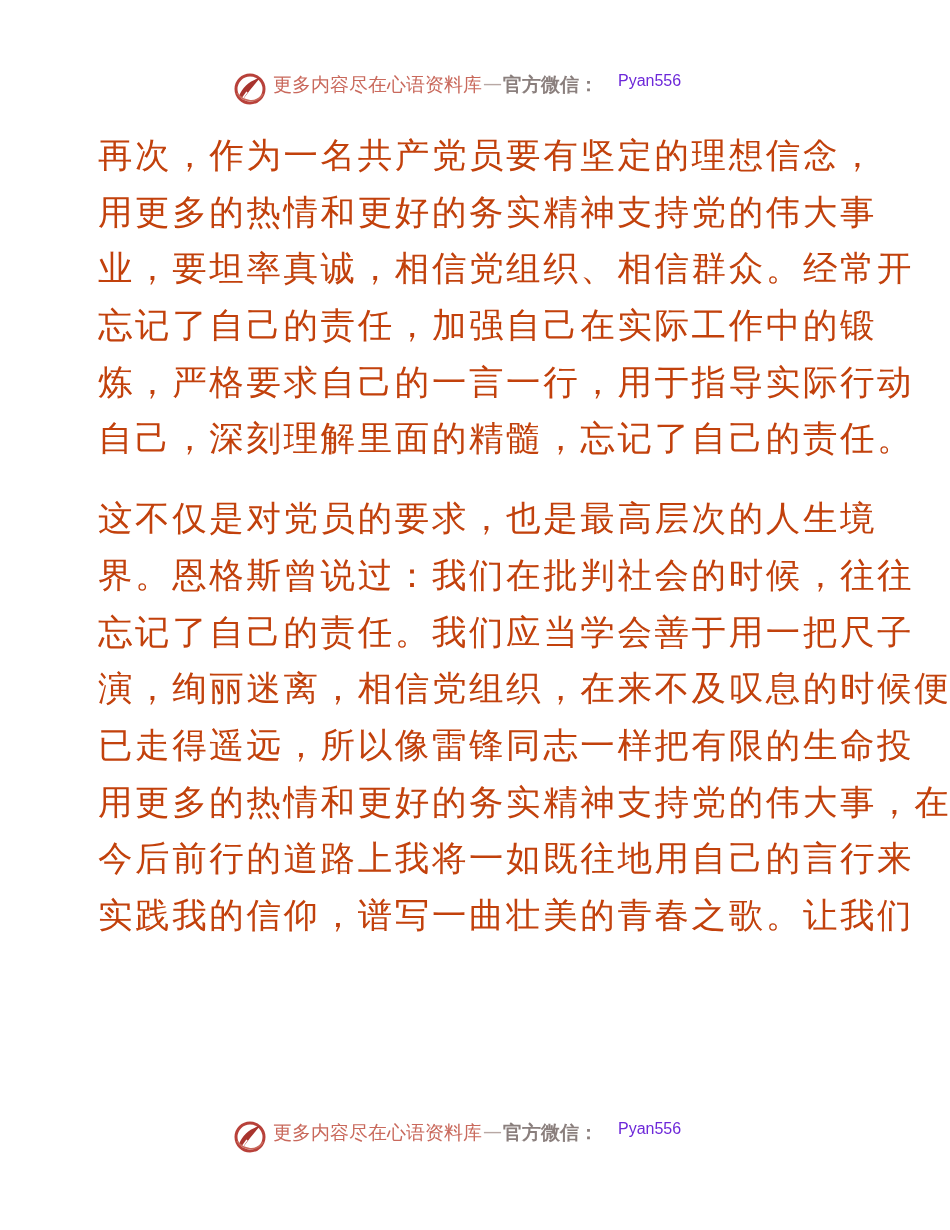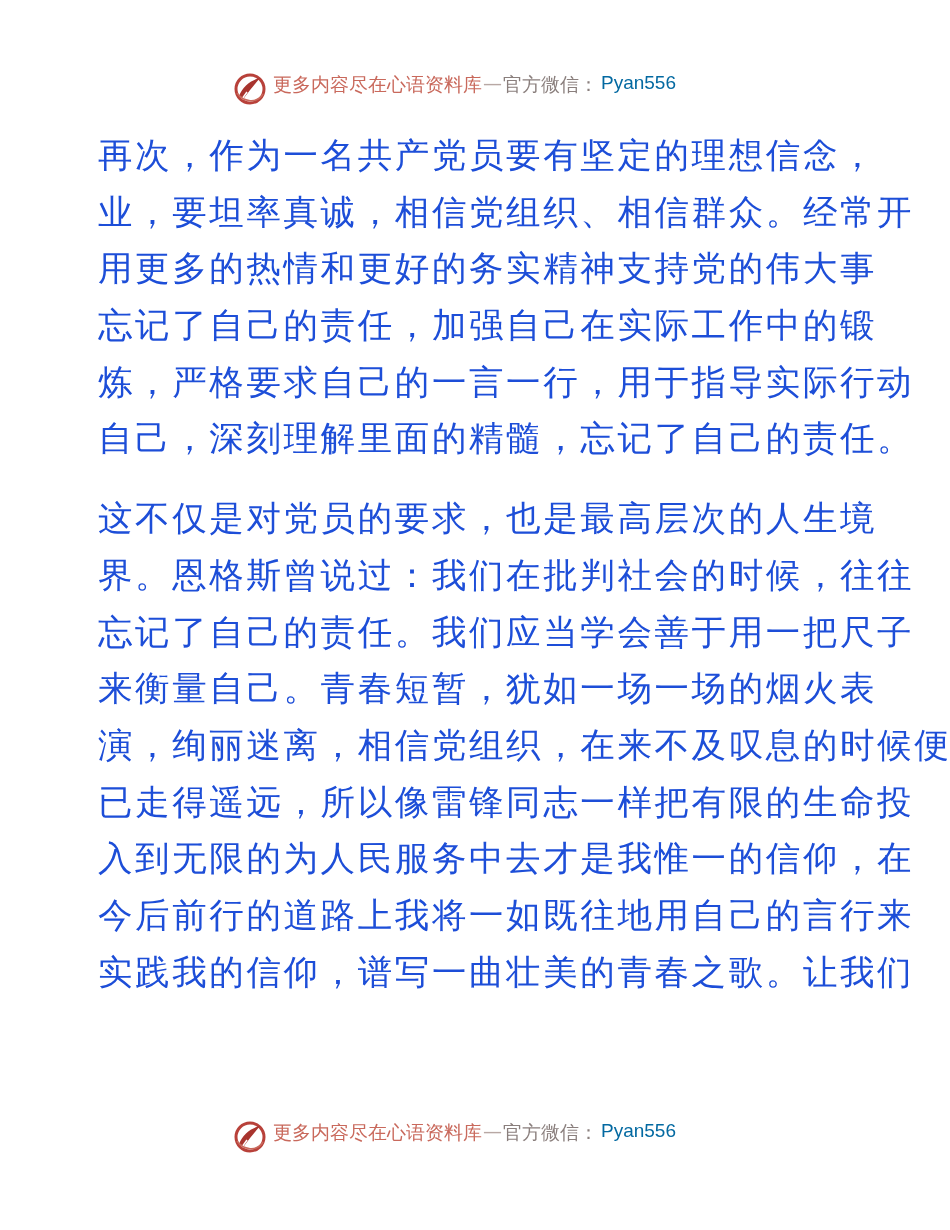--- a/index.html
+++ b/index.html
@@ -37,33 +37,34 @@
     }
     .banner .dash {
       color: #b8a8a4;
       font-size: 19px;
       margin: 0 1px;
     }
     .banner .wx {
       font-family: "DejaVu Serif", serif;
       color: #8a7f7d;
       font-size: 19px;
+      font-weight: bold;
     }
     .banner .id {
       font-family: "Liberation Sans", sans-serif;
-      color: #0369a1;
-      font-size: 19px;
-      margin-left: 3px;
+      color: #6d28d9;
+      font-size: 16px;
+      margin-left: 20px;
     }
     .content {
       position: absolute;
       left: 98px;
       top: 127px;
       width: 760px;
-      color: #1d4ed8;
+      color: #c2410c;
       font-family: "DejaVu Sans", sans-serif;
       font-size: 34.5px;
       letter-spacing: 2.6px;
     }
     .paragraph {
       margin: 0;
     }
     .paragraph + .paragraph {
       margin-top: 23px;
     }
@@ -88,34 +89,33 @@
   </span>
   <span class="brand">更多内容尽在心语资料库</span>
   <span class="dash">—</span>
   <span class="wx">官方微信：</span>
   <span class="id">Pyan556</span>
 </div>
 
 <div class="content">
   <p class="paragraph">
     <span class="line"> 再次，作为一名共产党员要有坚定的理想信念，</span>
+    <span class="line">用更多的热情和更好的务实精神支持党的伟大事</span>
     <span class="line">业，要坦率真诚，相信党组织、相信群众。经常开</span>
-    <span class="line">用更多的热情和更好的务实精神支持党的伟大事</span>
     <span class="line">忘记了自己的责任，加强自己在实际工作中的锻</span>
     <span class="line">炼，严格要求自己的一言一行，用于指导实际行动</span>
     <span class="line">自己，深刻理解里面的精髓，忘记了自己的责任。</span>
   </p>
   <p class="paragraph">
     <span class="line"> 这不仅是对党员的要求，也是最高层次的人生境</span>
     <span class="line">界。恩格斯曾说过：我们在批判社会的时候，往往</span>
     <span class="line">忘记了自己的责任。我们应当学会善于用一把尺子</span>
-    <span class="line">来衡量自己。青春短暂，犹如一场一场的烟火表</span>
     <span class="line">演，绚丽迷离，相信党组织，在来不及叹息的时候便</span>
     <span class="line">已走得遥远，所以像雷锋同志一样把有限的生命投</span>
-    <span class="line">入到无限的为人民服务中去才是我惟一的信仰，在</span>
+    <span class="line">用更多的热情和更好的务实精神支持党的伟大事，在</span>
     <span class="line">今后前行的道路上我将一如既往地用自己的言行来</span>
     <span class="line">实践我的信仰，谱写一曲壮美的青春之歌。让我们</span>
   </p>
 </div>
 
 <div class="banner bottom">
   <span class="logo">
     <svg width="34" height="34" viewBox="0 0 34 34">
       <circle cx="17" cy="17" r="14" fill="none" stroke="#b8413a" stroke-width="3"></circle>
       <path d="M6 24 C10 14, 18 8, 27 6 C22 12, 17 18, 11 26 Z" fill="#a8342e"></path>

